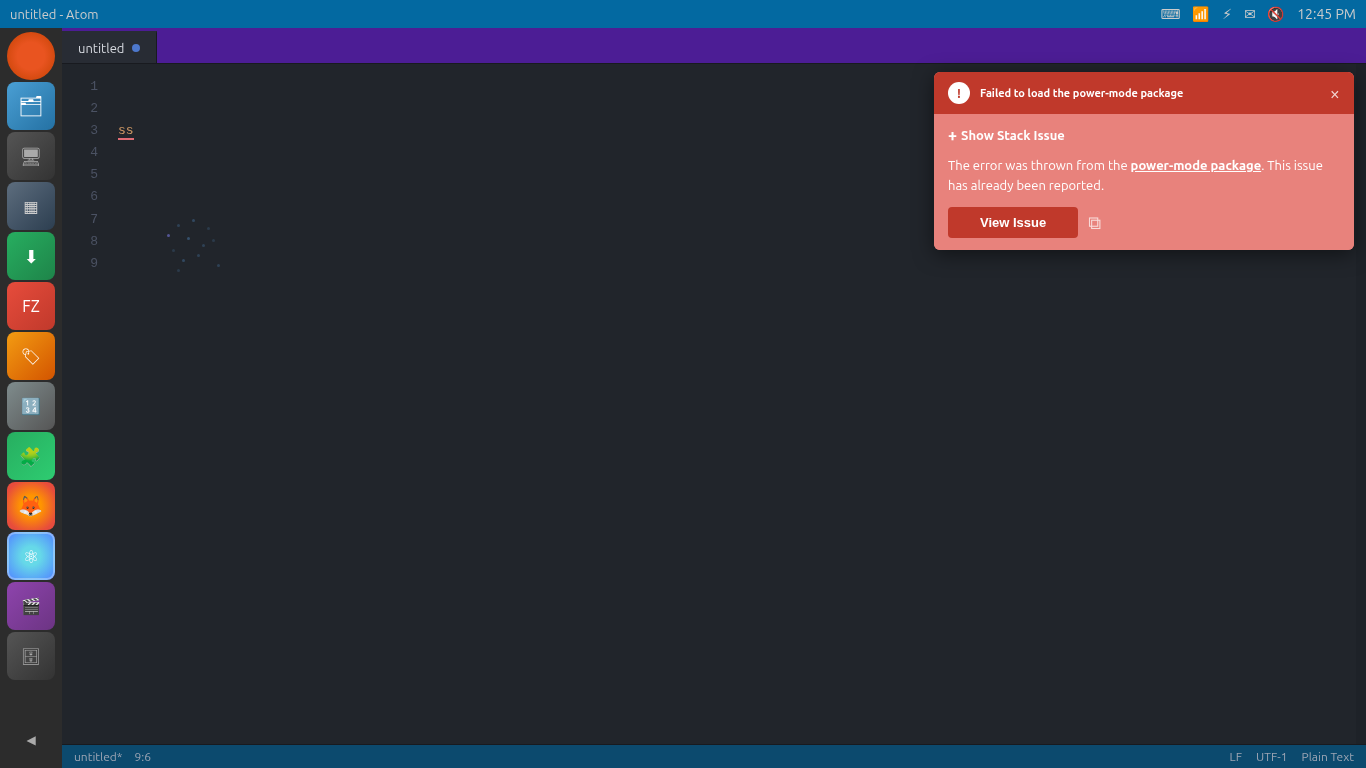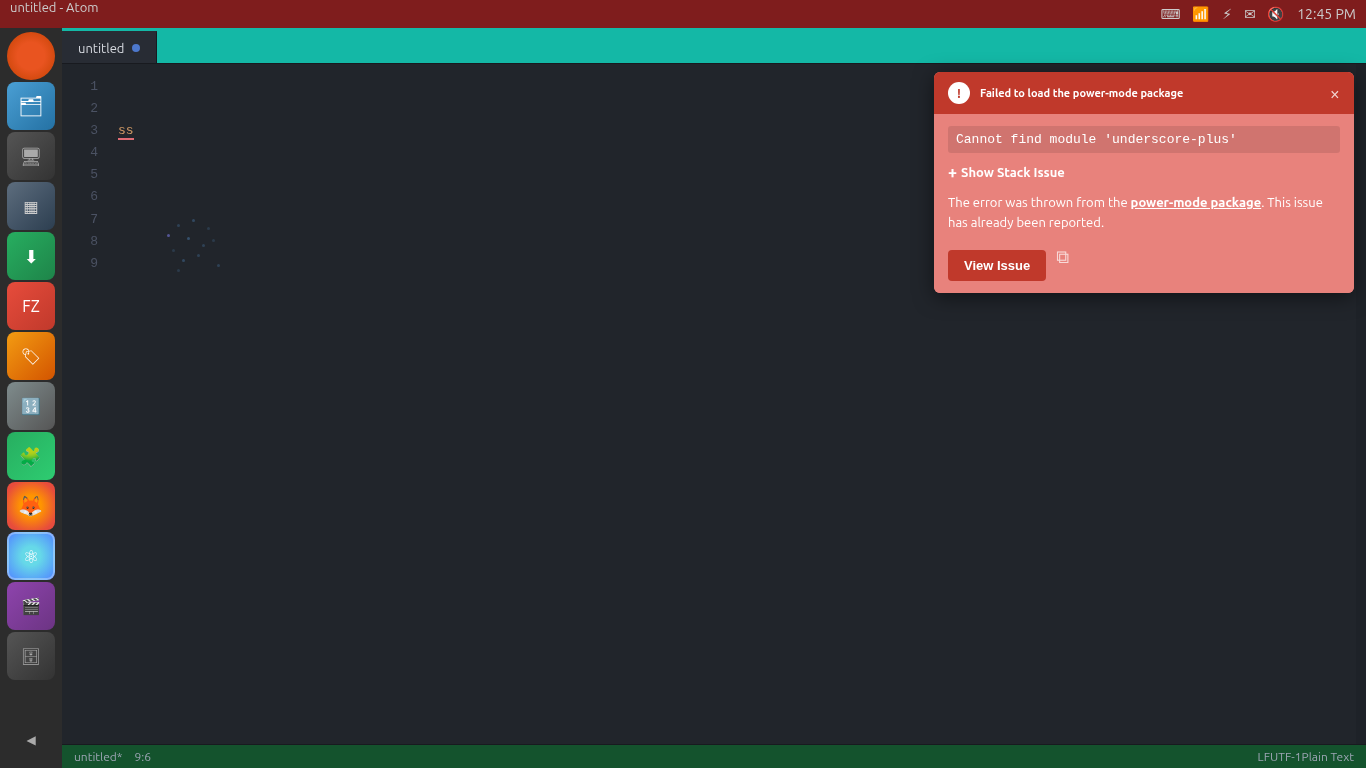--- a/index.html
+++ b/index.html
@@ -9,22 +9,23 @@
       overflow: hidden;
       font-family: 'Ubuntu', 'DejaVu Sans', Arial, sans-serif;
       background: #1e2228;
       display: flex;
       flex-direction: column;
     }
 
     
     #titlebar {
       height: 28px;
-      background: #7f1d1d;
-      display: flex;
+      background: #0369a1;
+      display: flex;
+      align-items: center;
       justify-content: space-between;
       padding: 0 10px;
       flex-shrink: 0;
     }
     #titlebar-title {
       color: #ccc;
       font-size: 13px;
     }
     #titlebar-right {
       display: flex;
@@ -76,21 +77,21 @@
       flex: 1;
       display: flex;
       flex-direction: column;
       background: #21252b;
       overflow: hidden;
     }
 
     
     #tab-bar {
       height: 36px;
-      background: #14b8a6;
+      background: #4c1d95;
       display: flex;
       align-items: flex-end;
       border-bottom: 1px solid #181a1f;
       flex-shrink: 0;
     }
     .tab {
       height: 32px;
       padding: 0 16px;
       display: flex;
       align-items: center;
@@ -177,32 +178,32 @@
     
     #scrollbar-track {
       width: 10px;
       background: #1e2228;
       flex-shrink: 0;
     }
 
     
     #statusbar {
       height: 24px;
-      background: #14532d;
+      background: #0c4a6e;
       border-top: 1px solid #181a1f;
       display: flex;
       align-items: center;
       justify-content: space-between;
       padding: 0 12px;
       font-size: 12px;
       color: #9da5b4;
       flex-shrink: 0;
     }
     #statusbar-left { display: flex; gap: 12px; }
-    #statusbar-right { display: flex; }
+    #statusbar-right { display: flex; gap: 14px; }
 
     
     #error-notification {
       position: absolute;
       top: 44px;
       right: 12px;
       width: 420px;
       background: #e8827c;
       border-radius: 6px;
       box-shadow: 0 4px 20px rgba(0,0,0,0.5);
@@ -265,39 +266,39 @@
       font-weight: bold;
     }
     #show-stack-trace .plus {
       font-size: 16px;
       font-weight: bold;
     }
     #notif-message {
       font-size: 13px;
       color: #fff;
       line-height: 1.5;
+      margin-bottom: 12px;
     }
     #notif-message .package-link {
       text-decoration: underline;
       cursor: pointer;
       font-weight: bold;
     }
     #view-issue-btn {
       background: #c0392b;
       color: #fff;
       border: none;
-      padding: 8px 16px;
+      padding: 8px 32px;
       border-radius: 4px;
       font-size: 13px;
       cursor: pointer;
       font-weight: bold;
       display: flex;
       align-items: center;
       gap: 6px;
-      margin-top: 18px;
     }
     .btn-area {
       display: flex;
       align-items: center;
       gap: 10px;
     }
     .copy-icon {
       color: rgba(255,255,255,0.7);
       font-size: 18px;
       cursor: pointer;
@@ -428,21 +429,20 @@
       </div>
     </div>
 
     <div id="error-notification">
       <div id="notif-header">
         <div class="notif-icon">!</div>
         <span id="notif-title">Failed to load the power-mode package</span>
         <span id="notif-close">×</span>
       </div>
       <div id="notif-body">
-        <div id="notif-code">Cannot find module 'underscore-plus'</div>
         <div id="show-stack-trace">
           <span class="plus">+</span>
           <span>Show Stack Issue</span>
         </div>
         <div id="notif-message">
           <span>The error was thrown from the </span><span class="package-link">power-mode package</span><span>. This issue has already been reported.</span>
         </div>
         <div class="btn-area">
           <button id="view-issue-btn">
             <span>View Issue</span>

